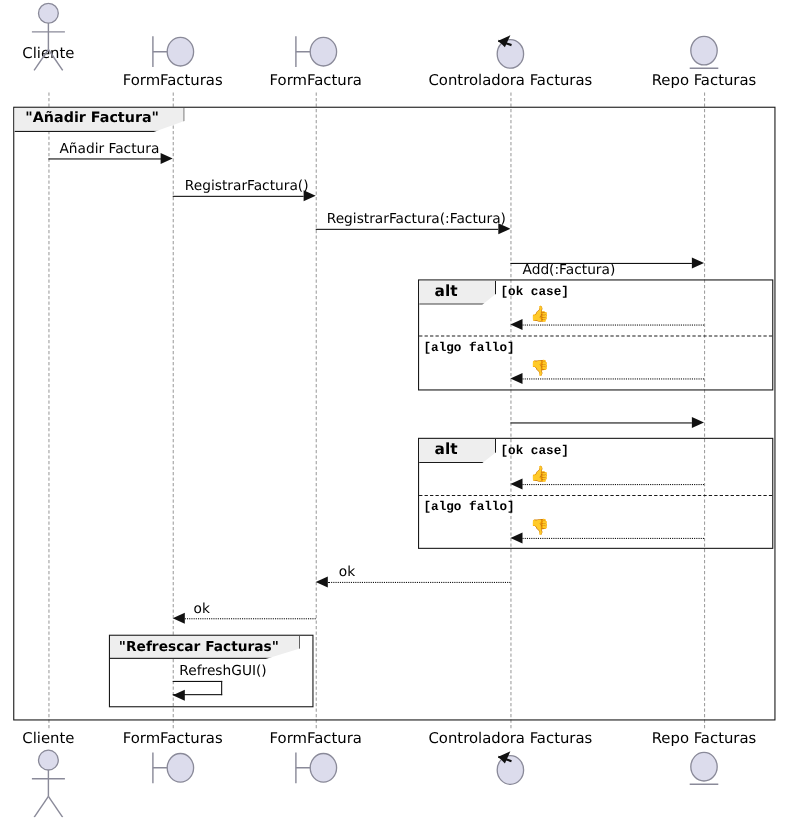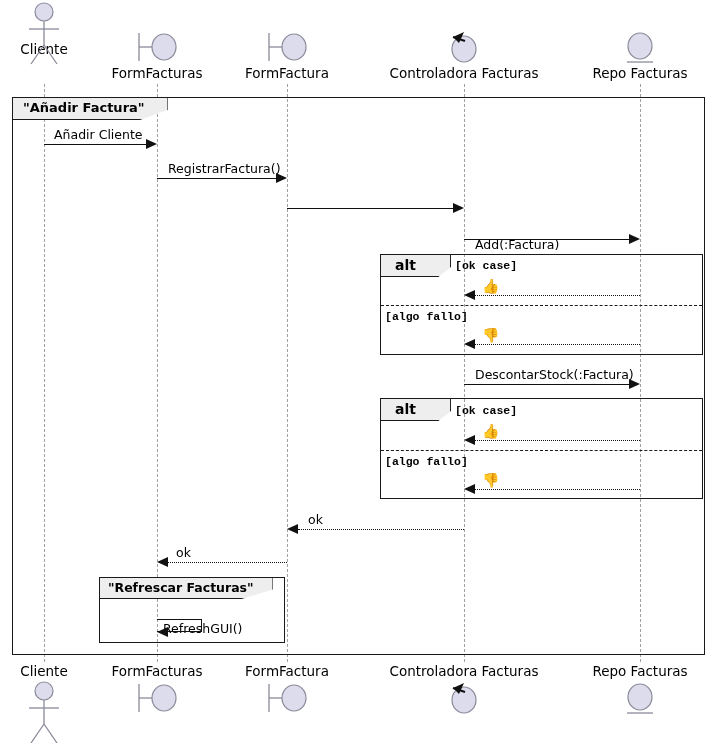--- a/index.html
+++ b/index.html
@@ -200,28 +200,29 @@
   <div class="lifeline" style="left:44px;  top:84px; height:578px;"></div>
   <div class="lifeline" style="left:157px; top:84px; height:578px;"></div>
   <div class="lifeline" style="left:287px; top:84px; height:578px;"></div>
   <div class="lifeline" style="left:464px; top:84px; height:578px;"></div>
   <div class="lifeline" style="left:640px; top:84px; height:578px;"></div>
 
   <div class="frame" style="left:12px; top:97px; width:693px; height:558px;">
     <div class="frame-tab" style="height:22px;">"Añadir Factura"</div>
   </div>
 
-  <div class="msg-label" style="left:54px; top:128px;">Añadir Cliente</div>
+  <div class="msg-label" style="left:54px; top:128px;">Añadir Factura</div>
   <div class="msg-line" style="left:44px; top:144px; width:104px;"></div>
   <div class="arrow-head right" style="left:146px; top:139px;"></div>
 
   <div class="msg-label" style="left:168px; top:162px;">RegistrarFactura()</div>
   <div class="msg-line" style="left:157px; top:178px; width:119px;"></div>
   <div class="arrow-head right" style="left:276px; top:173px;"></div>
 
+  <div class="msg-label" style="left:297px; top:192px;">RegistrarFactura(:Factura)</div>
   <div class="msg-line" style="left:287px; top:208px; width:166px;"></div>
   <div class="arrow-head right" style="left:453px; top:203px;"></div>
 
   <div class="msg-label" style="left:475px; top:238px;">Add(:Factura)</div>
   <div class="msg-line" style="left:464px; top:239px; width:165px;"></div>
   <div class="arrow-head right" style="left:629px; top:234px;"></div>
 
   <div class="frame" style="left:380px; top:254px; width:323px; height:101px;">
     <div class="frame-tab alt-tab" style="height:22px;">alt</div>
   </div>
@@ -230,21 +231,20 @@
   <div class="frame-guard" style="left:385px; top:310px;">[algo fallo]</div>
 
   <div class="msg-emoji" style="left:482px; top:279px;">👍</div>
   <div class="msg-line dashed" style="left:475px; top:295px; width:165px;"></div>
   <div class="arrow-head left" style="left:464px; top:290px;"></div>
 
   <div class="msg-emoji" style="left:482px; top:328px;">👎</div>
   <div class="msg-line dashed" style="left:475px; top:344px; width:165px;"></div>
   <div class="arrow-head left" style="left:464px; top:339px;"></div>
 
-  <div class="msg-label" style="left:475px; top:368px;">DescontarStock(:Factura)</div>
   <div class="msg-line" style="left:464px; top:384px; width:165px;"></div>
   <div class="arrow-head right" style="left:629px; top:379px;"></div>
 
   <div class="frame" style="left:380px; top:398px; width:323px; height:101px;">
     <div class="frame-tab alt-tab" style="height:22px;">alt</div>
   </div>
   <div class="frame-guard" style="left:455px; top:404px;">[ok case]</div>
   <div class="alt-divider" style="left:381px; top:450px; width:321px;"></div>
   <div class="frame-guard" style="left:385px; top:455px;">[algo fallo]</div>
 
@@ -261,21 +261,21 @@
   <div class="arrow-head left" style="left:287px; top:524px;"></div>
 
   <div class="msg-label" style="left:176px; top:546px;">ok</div>
   <div class="msg-line dashed" style="left:168px; top:562px; width:119px;"></div>
   <div class="arrow-head left" style="left:157px; top:557px;"></div>
 
   <div class="frame" style="left:99px; top:577px; width:186px; height:66px;">
     <div class="frame-tab" style="height:21px; font-size:12.5px; line-height:19px; padding:0 18px 0 8px;">"Refrescar Facturas"</div>
   </div>
 
-  <div class="msg-label" style="left:163px; top:622px;">RefreshGUI()</div>
+  <div class="msg-label" style="left:163px; top:603px;">RefreshGUI()</div>
   <div class="self-msg" style="left:157px; top:619px; width:45px; height:13px;"></div>
   <div class="arrow-head left" style="left:157px; top:627px;"></div>
 
   <div class="participant" style="left:4px; top:664px; width:80px;">
     <div class="p-label">Cliente</div>
     <div class="icon-box" style="height:64px;">
       <svg class="actor-svg" width="40" height="64" viewBox="0 0 40 64" aria-hidden="true">
         <circle cx="20" cy="12" r="9" fill="#dcdcec" stroke="#8a8a99" stroke-width="1.2"></circle>
         <line x1="20" y1="21" x2="20" y2="45" stroke="#8a8a99" stroke-width="1.3"></line>
         <line x1="5" y1="29" x2="35" y2="29" stroke="#8a8a99" stroke-width="1.3"></line>

